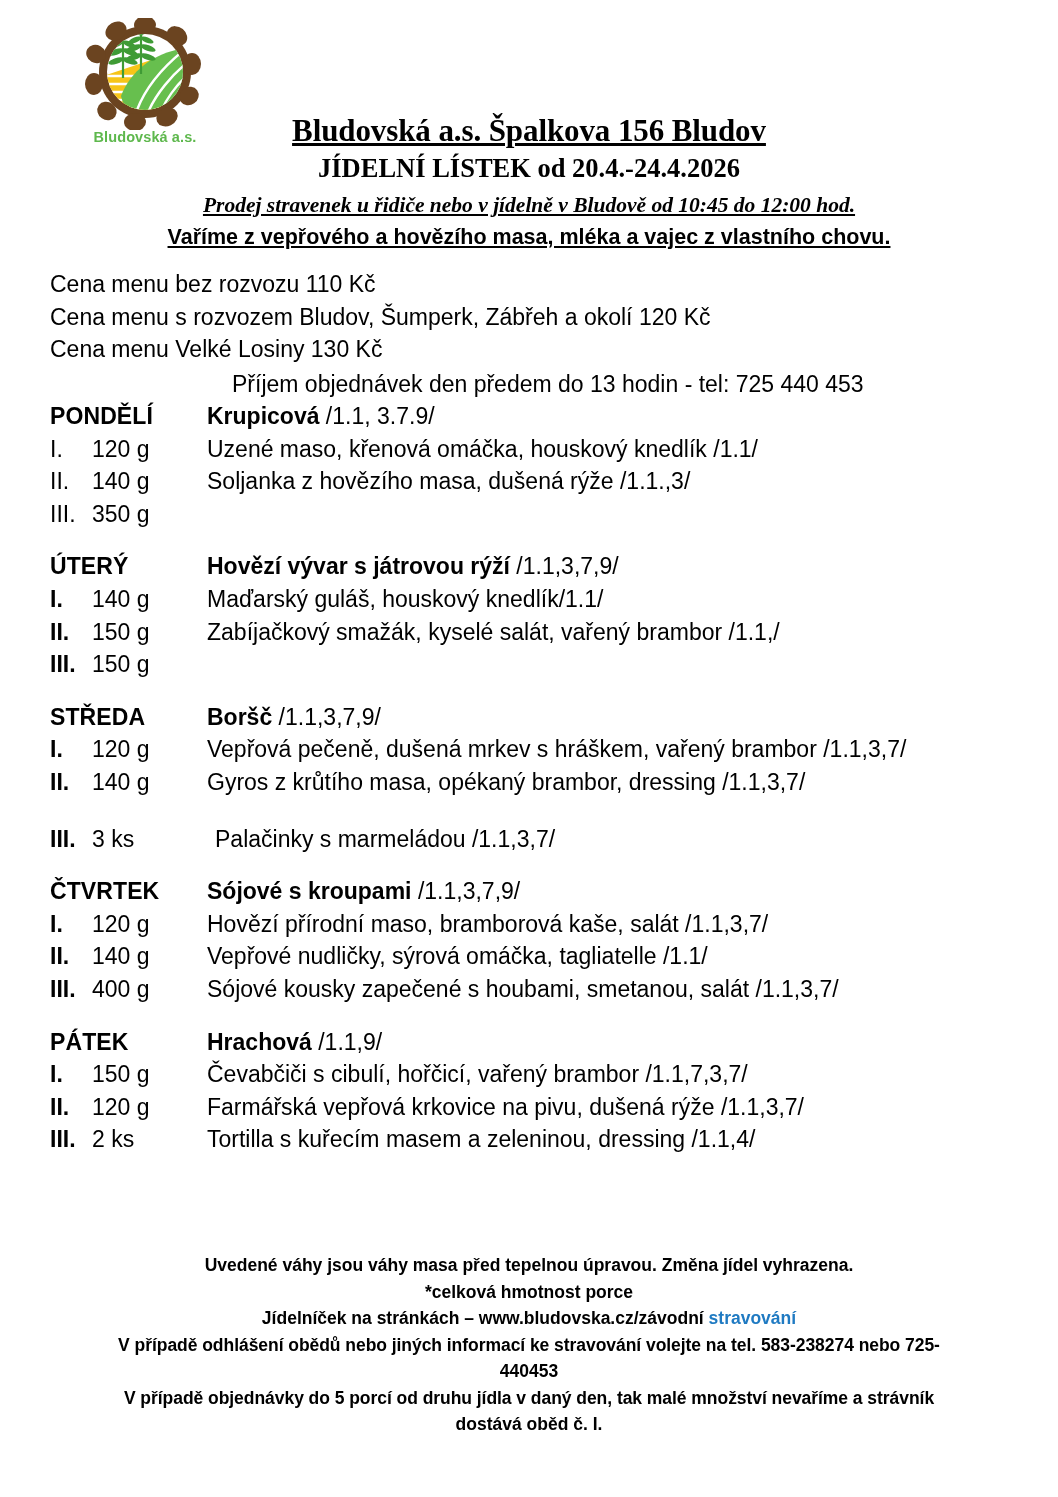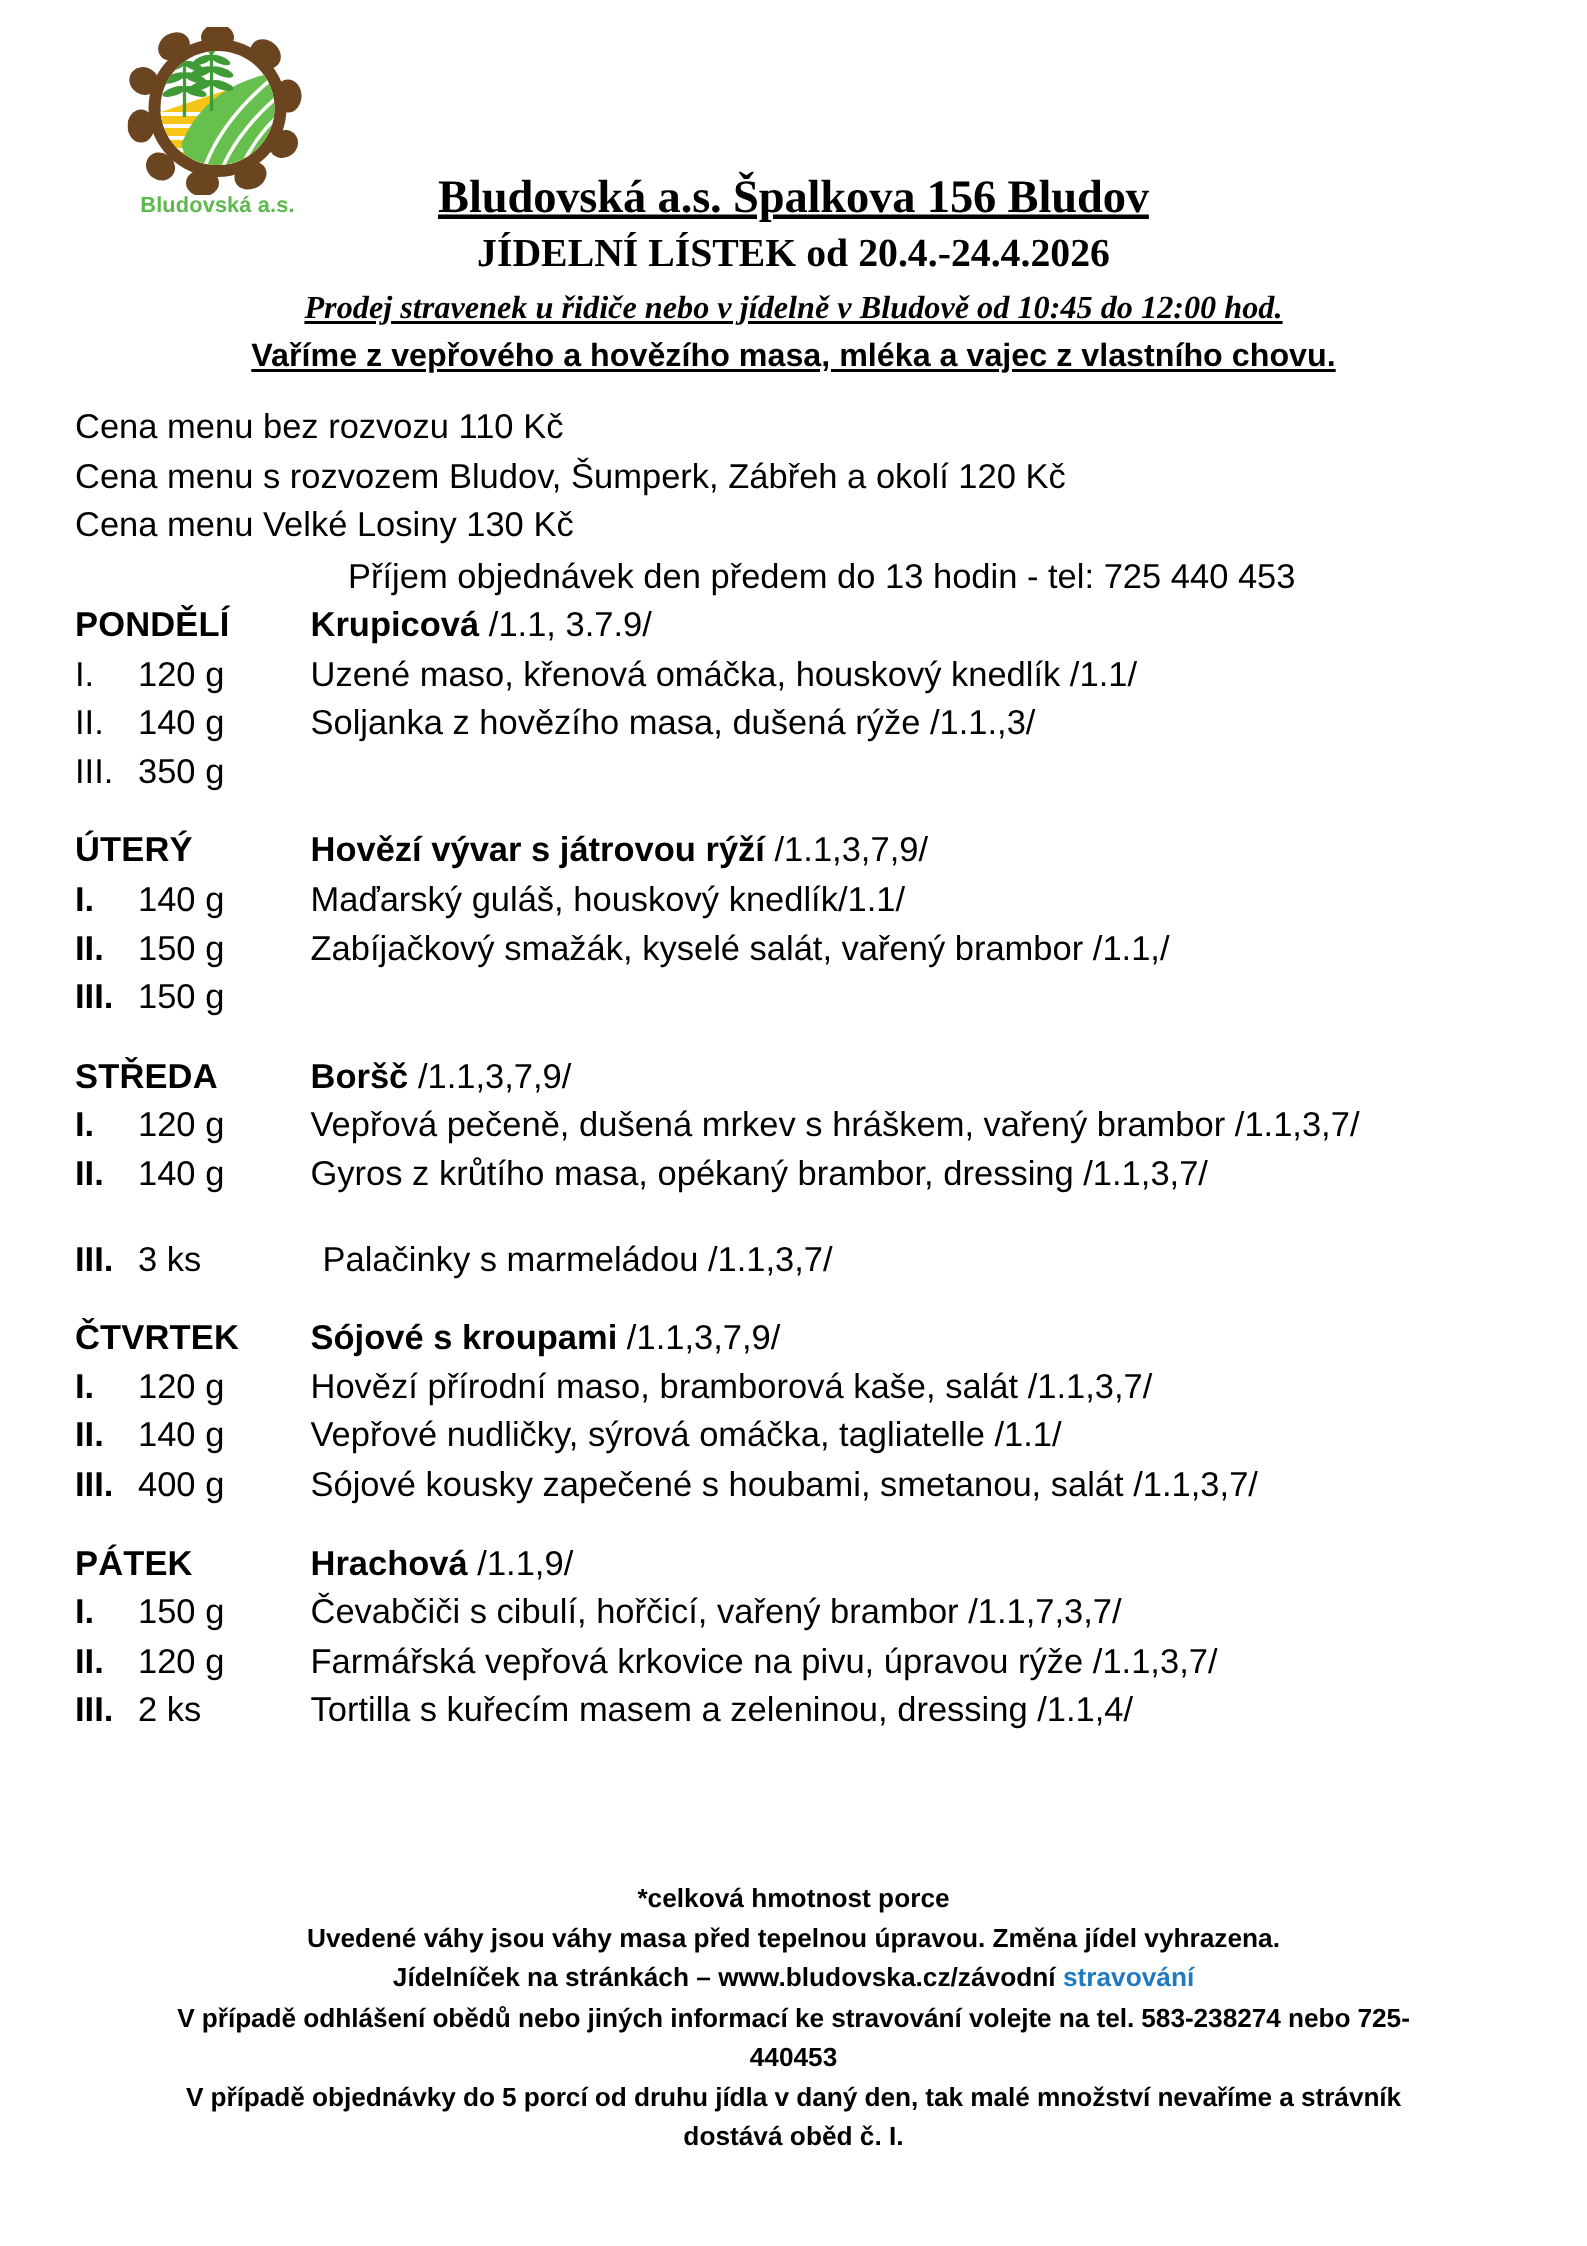--- a/index.html
+++ b/index.html
@@ -378,35 +378,35 @@
             <span class="num b">I.</span>
             <span class="wt">150 g</span>
           </div>
           <div class="col-b">Čevabčiči s cibulí, hořčicí, vařený brambor /1.1,7,3,7/</div>
         </div>
         <div class="row">
           <div class="col-a">
             <span class="num b">II.</span>
             <span class="wt">120 g</span>
           </div>
-          <div class="col-b">Farmářská vepřová krkovice na pivu, úpravou rýže  /1.1,3,7/</div>
+          <div class="col-b">Farmářská vepřová krkovice na pivu, dušená rýže  /1.1,3,7/</div>
         </div>
         <div class="row">
           <div class="col-a">
             <span class="num b">III.</span>
             <span class="wt">2 ks</span>
           </div>
           <div class="col-b">Tortilla s kuřecím masem a zeleninou, dressing /1.1,4/</div>
         </div>
       </div>
     </div>
 
   <div class="footer">
+    <div>Uvedené váhy jsou váhy masa před tepelnou úpravou. Změna jídel vyhrazena.</div>
     <div>*celková hmotnost porce</div>
-    <div>Uvedené váhy jsou váhy masa před tepelnou úpravou. Změna jídel vyhrazena.</div>
     <div><span>Jídelníček na stránkách – www.bludovska.cz/závodní </span><span class="link" style="color: rgb(31, 122, 194);">stravování</span></div>
     <div class="wide">V případě odhlášení obědů nebo jiných informací ke stravování volejte na tel. 583-238274 nebo 725-</div>
     <div>440453</div>
     <div class="wide">V případě objednávky do 5 porcí od druhu jídla v daný den, tak malé množství nevaříme a strávník</div>
     <div>dostává oběd č. I.</div>
   </div>
 
 </div>
 
 </body></html>

